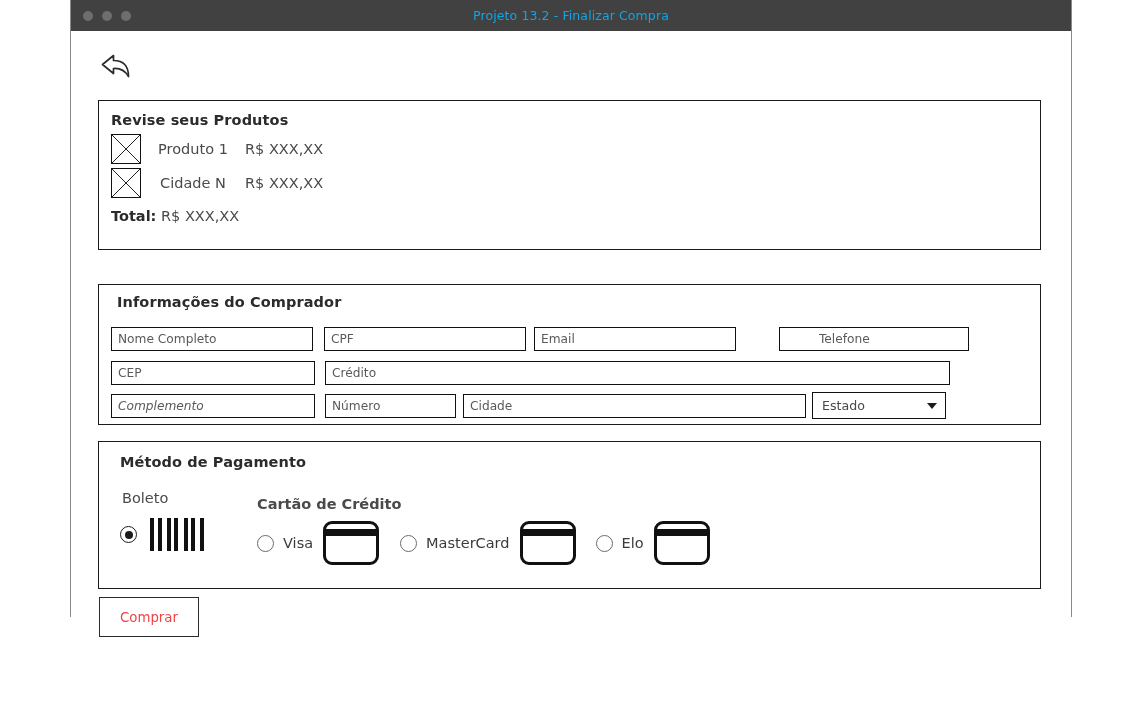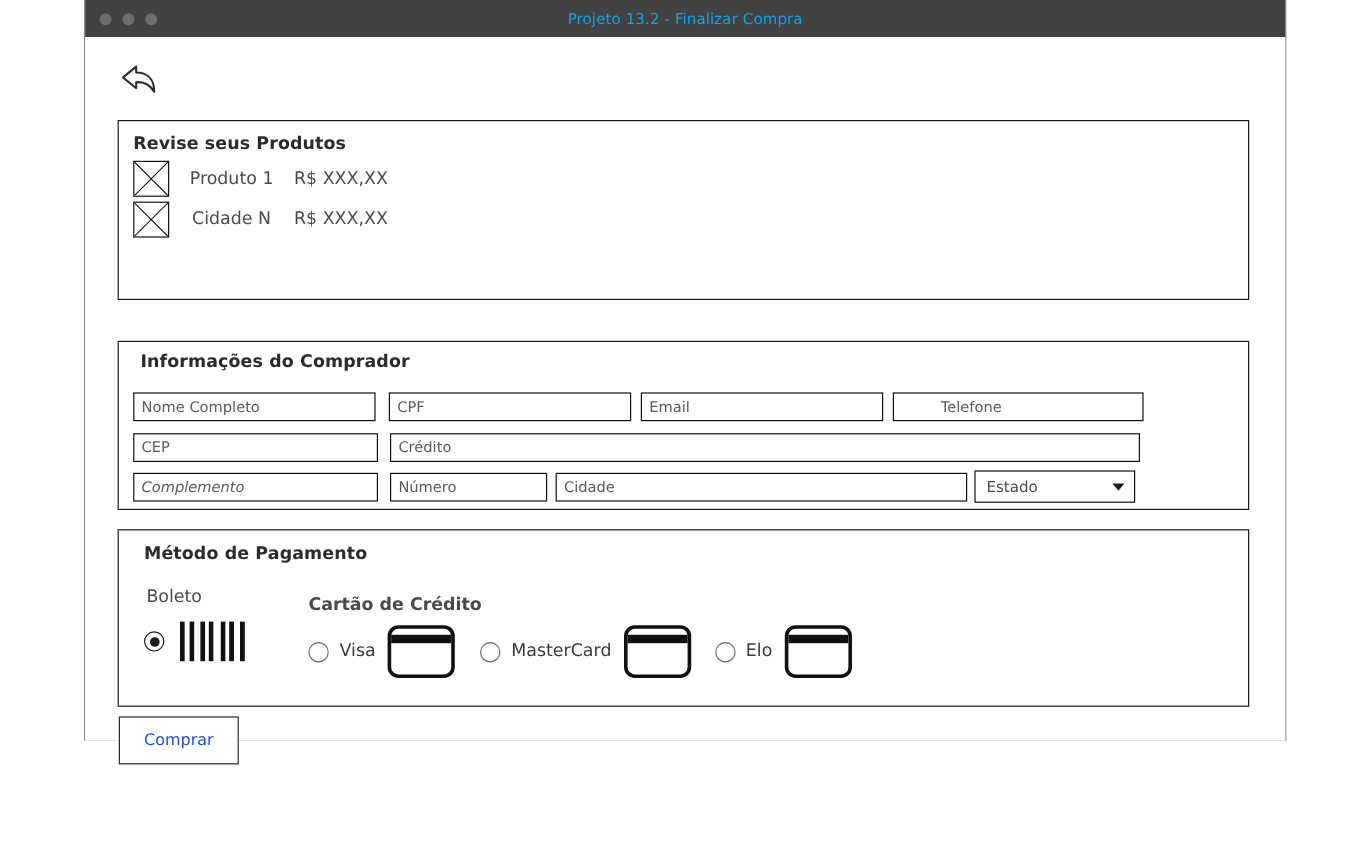--- a/index.html
+++ b/index.html
@@ -162,21 +162,21 @@
     align-items: center;
     cursor: text;
     overflow: hidden;
     white-space: nowrap;
   }
 
   
   .f-nome     { left: 0px;   width: 202px; }
   .f-cpf      { left: 213px; width: 202px; }
   .f-email    { left: 423px; width: 202px; }
-  .f-telefone { left: 633px; width: 209px; padding-left: 39px; }
+  .f-telefone { left: 668px; width: 190px; padding-left: 39px; }
   
   .f-cep      { left: 0px;   width: 204px; }
   .f-endereco { left: 214px; width: 625px; }
   
   .f-compl    { left: 0px;   width: 204px; font-style: italic; }
   .f-numero   { left: 214px; width: 131px; }
   .f-cidade   { left: 352px; width: 343px; }
 
   .sfield {
     position: absolute;
@@ -317,21 +317,21 @@
   
   #buy-button {
     position: absolute;
     left: 28px;
     top: 566px;
     width: 100px;
     height: 40px;
     border: 1.3px solid #2b2b2b;
     background: #fff;
     font-size: 13.3px;
-    color: #1d4ed8;
+    color: #ef4444;
     font-family: "DejaVu Sans", "Liberation Sans", sans-serif;
     display: flex;
     align-items: center;
     justify-content: center;
     cursor: pointer;
   }
 </style>
 </head>
 <body>
 
@@ -372,20 +372,24 @@
         <div class="thumb">
           <svg width="100%" height="100%" viewBox="0 0 30 30" preserveAspectRatio="none">
             <line x1="0" y1="0" x2="30" y2="30" stroke="#111" stroke-width="1"></line>
             <line x1="30" y1="0" x2="0" y2="30" stroke="#111" stroke-width="1"></line>
           </svg>
         </div>
         <div class="product-name">Cidade N</div>
         <div class="product-price">R$ XXX,XX</div>
       </div>
 
+      <div class="total-line">
+        <span class="total-label">Total:</span>
+        <span>R$ XXX,XX</span>
+      </div>
     </div>
 
     <div class="panel" id="buyer-panel">
       <span class="panel-title">Informações do Comprador</span>
 
       <div class="field-row row1">
         <div class="tfield f-nome">Nome Completo</div>
         <div class="tfield f-cpf">CPF</div>
         <div class="tfield f-email">Email</div>
         <div class="tfield f-telefone">Telefone</div>

